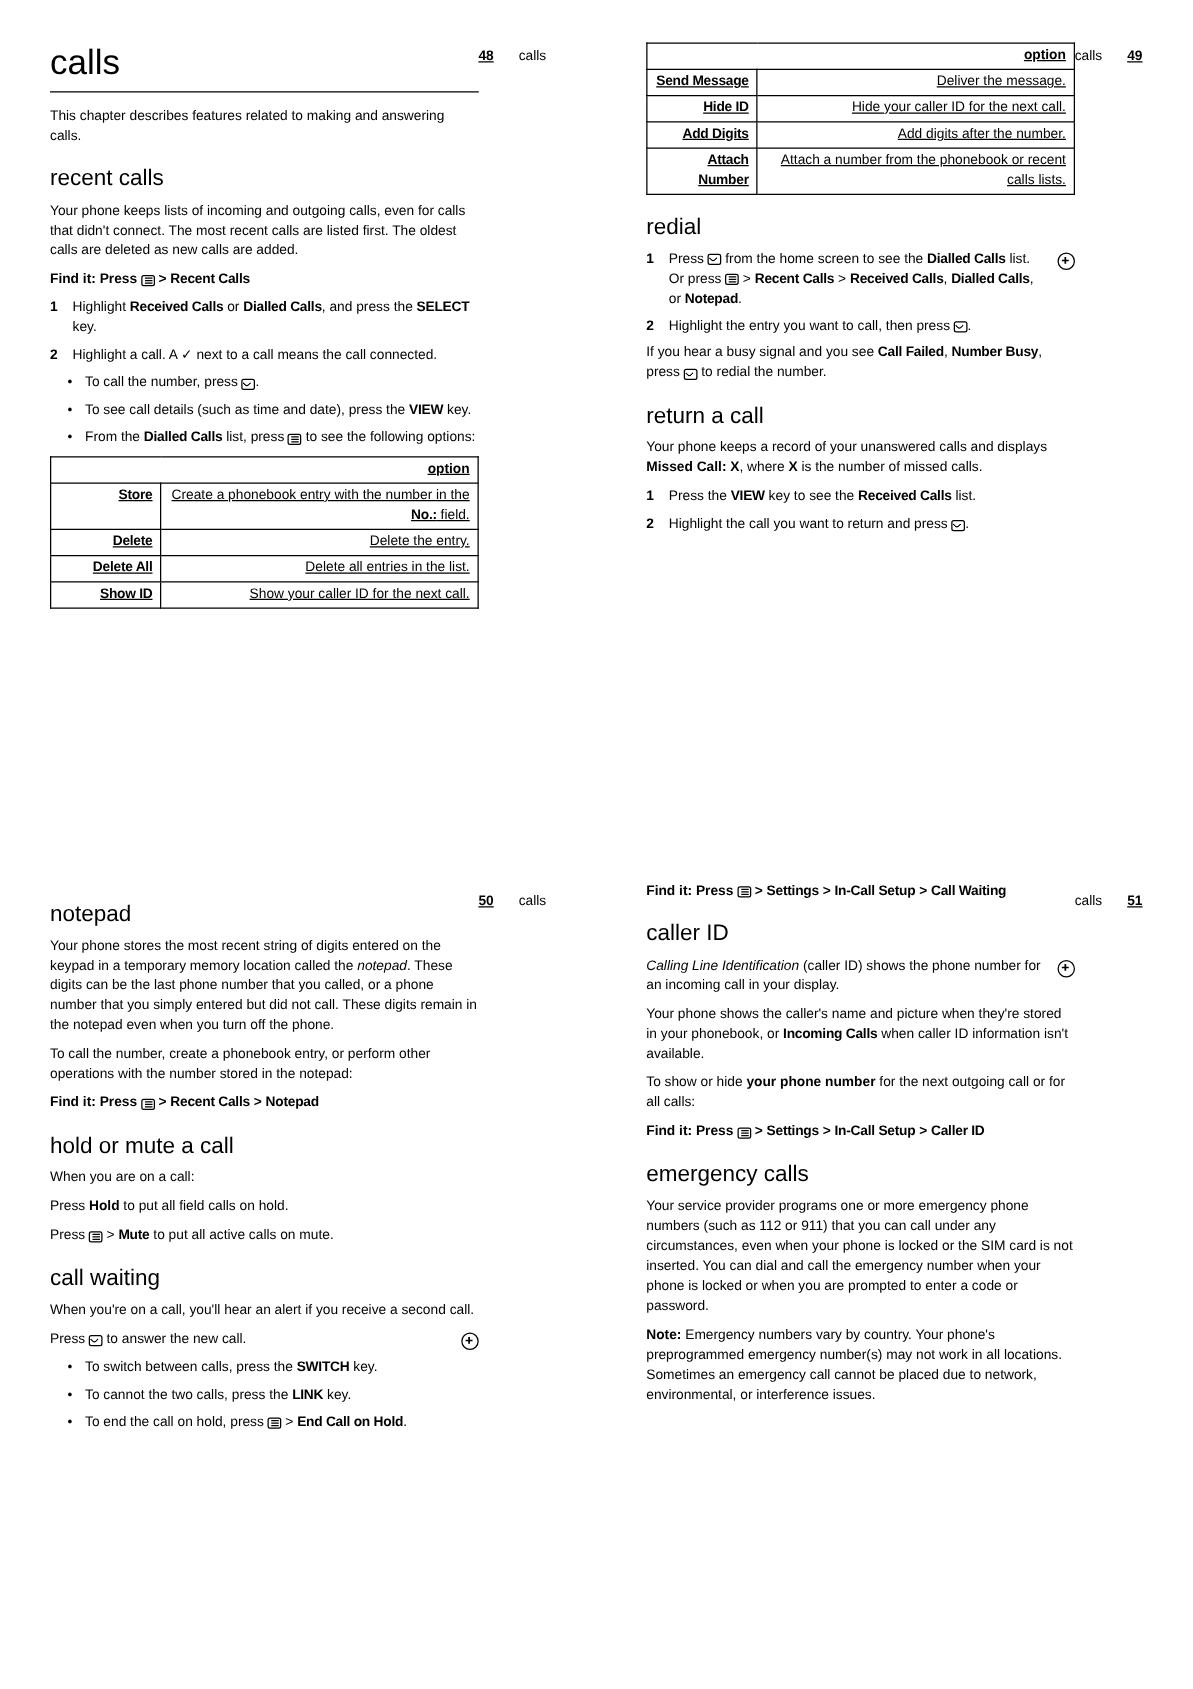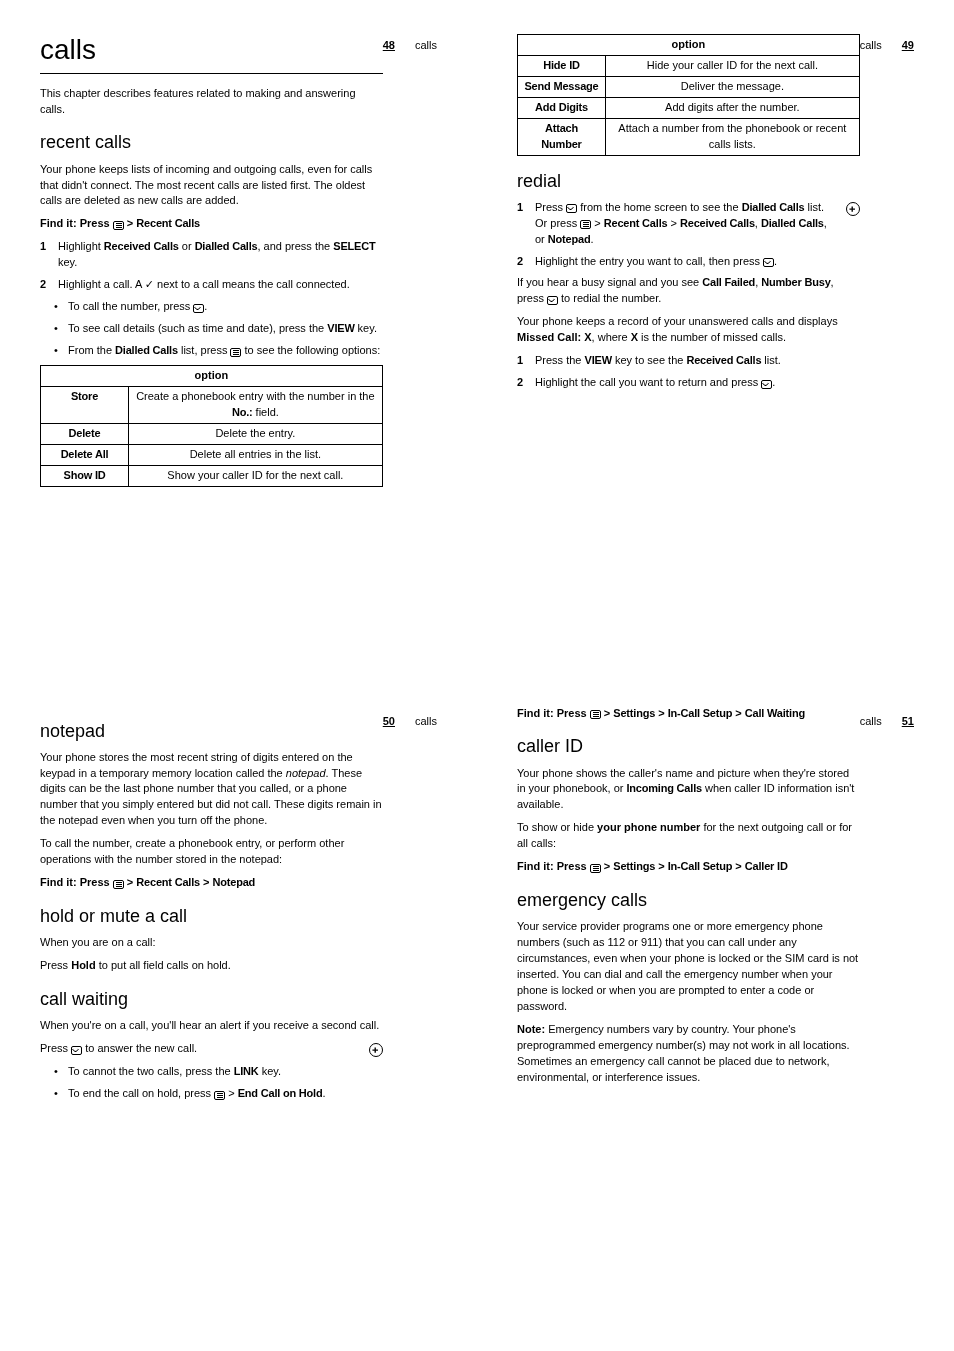--- a/index.html
+++ b/index.html
@@ -22,21 +22,21 @@
     .find .label { font-weight: bold; }
     ol { list-style: none; padding-left: 0; margin-bottom: 6px;}
     ol > li { display: flex; margin-bottom: 6px; }
     ol > li .num { font-weight: bold; width: 18px; flex-shrink: 0; }
     ol > li .txt { flex: 1; }
     ul.bullets { list-style: none; padding-left: 28px; }
     ul.bullets > li { position: relative; margin-bottom: 6px; }
     ul.bullets > li::before { content: "•"; position: absolute; left: -14px; }
     .b { font-weight: bold; font-family: Arial, sans-serif; letter-spacing: -0.2px; }
     table { border-collapse: collapse; width: 100%; margin: 4px 0 8px 0; font-size: 11px; }
-    th, td { border: 1px solid #000; padding: 2px 6px; text-align: center; vertical-align: top; }
+    th, td { border: 1px solid #000; padding: 2px 6px; text-align: right; vertical-align: top; text-decoration: underline; }
     th.header { font-weight: bold; }
     td.opt { font-weight: bold; width: 88px; letter-spacing: -0.2px; }
     .footer { display: flex; align-items: baseline; font-size: 11px; padding-top: 8px; }
     .footer .pnum { font-weight: bold; text-decoration: underline; }
     .footer.left .pnum { margin-right: 20px; }
     .footer.right { justify-content: flex-end; }
     .footer.right .pnum { margin-left: 20px; }
     .icon { display: inline-block; vertical-align: middle; }
     .icon-menu { border: 1px solid #000; border-radius: 2px; width: 11px; height: 9px; position: relative; top: 1px; }
     .icon-menu::before { content:""; position:absolute; left:2px; top:1px; width:6px; height:1px; background:#000; box-shadow: 0 2px 0 #000, 0 4px 0 #000;}
@@ -105,26 +105,26 @@
 </div>
 
 <div class="page">
   <div class="content">
     <table>
       <tbody>
           <tr>
             <th class="header" colspan="2">option</th>
           </tr>
       <tr>
+            <td class="opt">Send Message</td>
+            <td>Deliver the message.</td>
+          </tr>
+      <tr>
             <td class="opt">Hide ID</td>
             <td>Hide your caller ID for the next call.</td>
-          </tr>
-      <tr>
-            <td class="opt">Send Message</td>
-            <td>Deliver the message.</td>
           </tr>
       <tr>
             <td class="opt">Add Digits</td>
             <td>Add digits after the number.</td>
           </tr>
       <tr>
             <td class="opt">Attach Number</td>
             <td>Attach a number from the phonebook or recent calls lists.</td>
           </tr>
     </tbody>
@@ -137,20 +137,21 @@
         <span class="icon-net net-right"></span>
         <span>Press </span><span class="icon icon-call"></span><span> from the home screen to see the </span><span class="b">Dialled Calls</span><span> list. Or press </span><span class="icon icon-menu"></span><span> &gt; </span><span class="b">Recent Calls</span><span> &gt; </span><span class="b">Received Calls</span><span>, </span><span class="b">Dialled Calls</span><span>, or </span><span class="b">Notepad</span><span>.</span>
       </span>
         </li>
       <li>
           <span class="num">2</span>
           <span class="txt"><span>Highlight the entry you want to call, then press </span><span class="icon icon-call"></span><span>.</span></span>
         </li>
     </ol>
     <p><span>If you hear a busy signal and you see </span><span class="b">Call Failed</span><span>, </span><span class="b">Number Busy</span><span>, press </span><span class="icon icon-call"></span><span> to redial the number.</span></p>
+    <h2>return a call</h2>
     <p><span>Your phone keeps a record of your unanswered calls and displays </span><strong>Missed Call: X</strong><span>, where </span><strong>X</strong><span> is the number of missed calls.</span></p>
     <ol>
       <li>
           <span class="num">1</span>
           <span class="txt"><span>Press the </span><span class="b">VIEW</span><span> key to see the </span><span class="b">Received Calls</span><span> list.</span></span>
         </li>
       <li>
           <span class="num">2</span>
           <span class="txt"><span>Highlight the call you want to return and press </span><span class="icon icon-call"></span><span>.</span></span>
         </li>
@@ -164,41 +165,47 @@
 
 <div class="page">
   <div class="content">
     <h2>notepad</h2>
     <p><span>Your phone stores the most recent string of digits entered on the keypad in a temporary memory location called the </span><em>notepad</em><span>. These digits can be the last phone number that you called, or a phone number that you simply entered but did not call. These digits remain in the notepad even when you turn off the phone.</span></p>
     <p>To call the number, create a phonebook entry, or perform other operations with the number stored in the notepad:</p>
     <p class="find"><span class="label">Find it:</span><span> Press </span><span class="icon icon-menu"></span><span> &gt; </span><span class="b">Recent Calls</span><span> &gt; </span><span class="b">Notepad</span></p>
     <h2>hold or mute a call</h2>
     <p>When you are on a call:</p>
     <p><span>Press </span><strong>Hold</strong><span> to put all field calls on hold.</span></p>
+    <p><span>Press </span><span class="icon icon-menu"></span><span> &gt; </span><span class="b">Mute</span><span> to put all active calls on mute.</span></p>
     <h2>call waiting</h2>
     <p>When you're on a call, you'll hear an alert if you receive a second call.</p>
     <p>
       <span class="icon-net net-right"></span>
       <span>Press </span><span class="icon icon-call"></span><span> to answer the new call.</span>
     </p>
     <ul class="bullets">
+      <li><span>To switch between calls, press the </span><span class="b">SWITCH</span><span> key.</span></li>
       <li><span>To cannot the two calls, press the </span><span class="b">LINK</span><span> key.</span></li>
       <li><span>To end the call on hold, press </span><span class="icon icon-menu"></span><span> &gt; </span><span class="b">End Call on Hold</span><span>.</span></li>
     </ul>
   </div>
   <div class="footer left">
     <span class="pnum">50</span>
     <span>calls</span>
   </div>
 </div>
 
 <div class="page">
   <div class="content">
     <p class="find"><span class="label">Find it:</span><span> Press </span><span class="icon icon-menu"></span><span> &gt; </span><span class="b">Settings</span><span> &gt; </span><span class="b">In-Call Setup</span><span> &gt; </span><span class="b">Call Waiting</span></p>
     <h2>caller ID</h2>
+    <p>
+      <span class="icon-net net-right"></span>
+      <em>Calling Line Identification</em><span> (caller ID) shows the phone number for an incoming call in your display.</span>
+    </p>
     <p><span>Your phone shows the caller's name and picture when they're stored in your phonebook, or </span><span class="b">Incoming Calls</span><span> when caller ID information isn't available.</span></p>
     <p><span>To show or hide </span><strong>your phone number</strong><span> for the next outgoing call or for all calls:</span></p>
     <p class="find"><span class="label">Find it:</span><span> Press </span><span class="icon icon-menu"></span><span> &gt; </span><span class="b">Settings</span><span> &gt; </span><span class="b">In-Call Setup</span><span> &gt; </span><span class="b">Caller ID</span></p>
     <h2>emergency calls</h2>
     <p>Your service provider programs one or more emergency phone numbers (such as 112 or 911) that you can call under any circumstances, even when your phone is locked or the SIM card is not inserted. You can dial and call the emergency number when your phone is locked or when you are prompted to enter a code or password.</p>
     <p><strong>Note:</strong><span> Emergency numbers vary by country. Your phone's preprogrammed emergency number(s) may not work in all locations. Sometimes an emergency call cannot be placed due to network, environmental, or interference issues.</span></p>
   </div>
   <div class="footer right">
     <span>calls</span>
     <span class="pnum">51</span>

